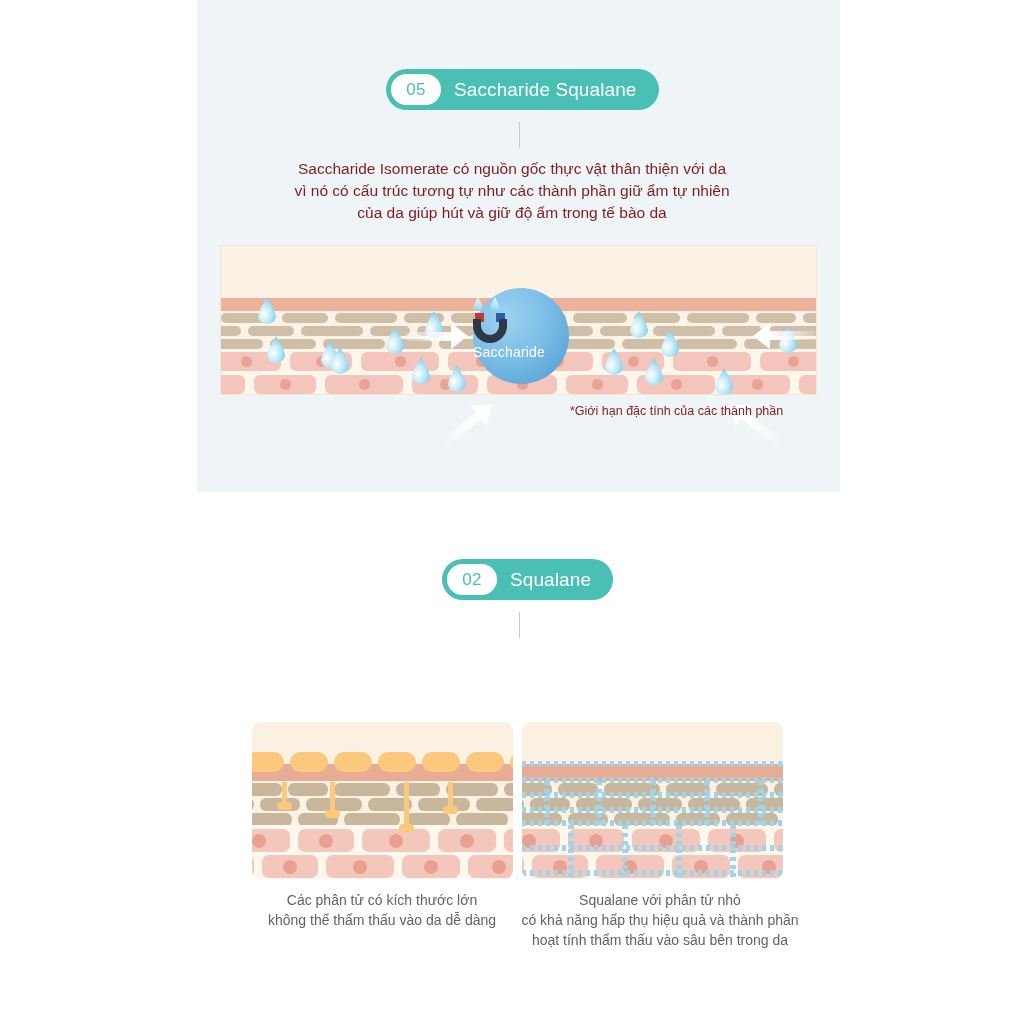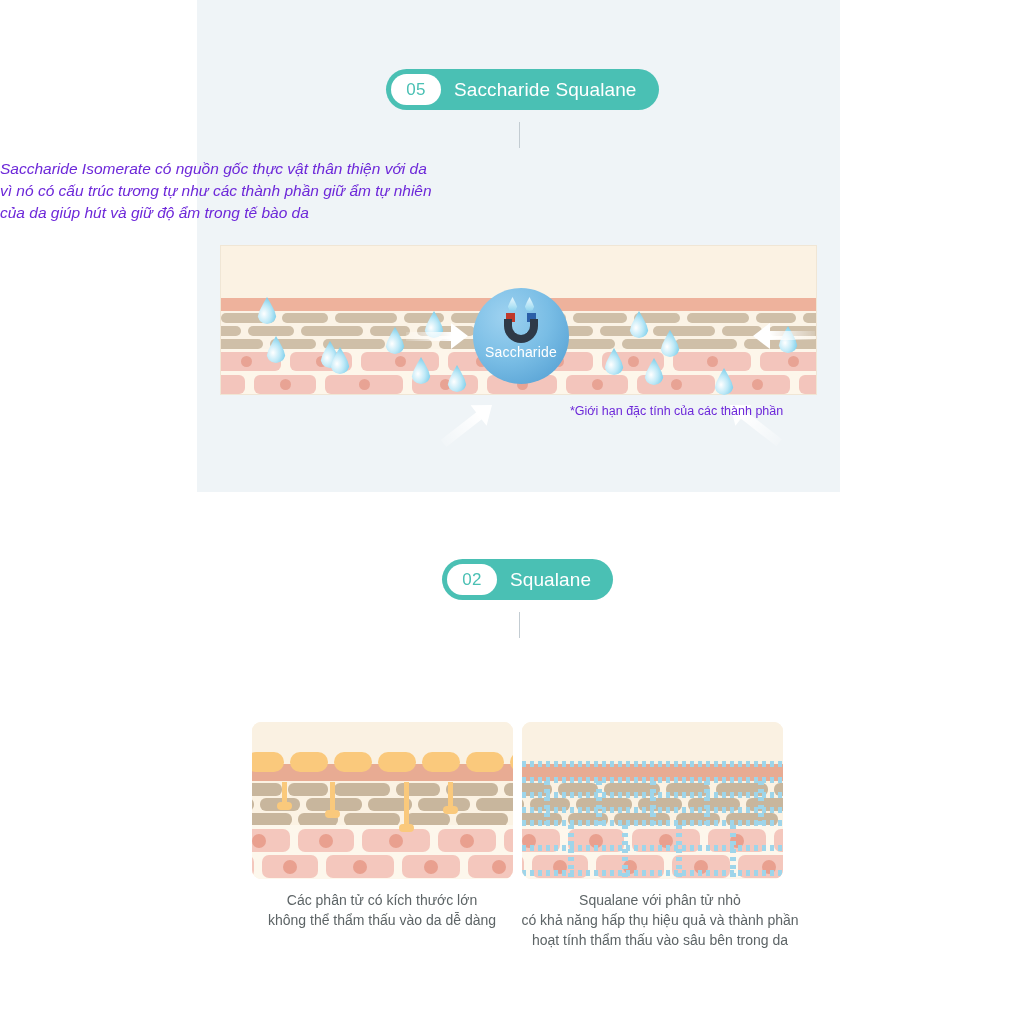--- a/index.html
+++ b/index.html
@@ -51,32 +51,32 @@
     position: absolute;
     width: 1px; height: 26px;
     background: #c3ccd2;
   }
   #divider-02 { left: 519px; top: 122px; }
   #divider-03 { left: 519px; top: 612px; }
 
   .desc {
     position: absolute;
     width: 100%;
-    color: #6d28d9;
+    text-align: center;
+    color: #7f1d1d;
     font-size: 15.5px;
     line-height: 22px;
     white-space: pre-line;
-    font-style: italic;
   }
   #desc-02 { left: 0; top: 158px; }
   #desc-03 { left: 0; top: 645px; }
 
   .footnote {
     position: absolute;
-    color: #6d28d9;
+    color: #7f1d1d;
     font-size: 12.5px;
     white-space: nowrap;
   }
   #footnote-02 { left: 570px; top: 404px; }
   #footnote-03 { left: 0; top: 964px; width: 1024px; text-align: center; }
 
   
   .skin-main {
     position: absolute; left: 220px; top: 245px;
     width: 597px; height: 150px;
@@ -118,21 +118,21 @@
   }
 
   
   .ball {
     position: absolute;
     left: 473px; top: 288px;
     width: 96px; height: 96px;
     border-radius: 50%;
     background: radial-gradient(circle at 34% 30%, #9ed2f0 0%, #79bde5 48%, #5fa8d8 78%, #87c3e6 100%);
     display: flex; flex-direction: column;
-    align-items: center; justify-content: flex-start;
+    align-items: flex-start; justify-content: flex-start;
   }
   .ball-drops { display:flex; gap:7px; margin-top:9px; }
   .ball-drop {
     width: 10px; height: 14px;
     background: linear-gradient(180deg,#eaf8fe 0%, #b8e5f6 60%, #8fd4ef 100%);
     clip-path: polygon(50% 0%, 78% 40%, 96% 70%, 80% 94%, 50% 100%, 20% 94%, 4% 70%, 22% 40%);
   }
   .magnet { position: relative; width: 34px; height: 30px; margin-top: 2px; }
   .magnet-pole { position:absolute; top:0; width:9px; height:9px; }
   .pole-red { left:2px; background:#c0392b; }

